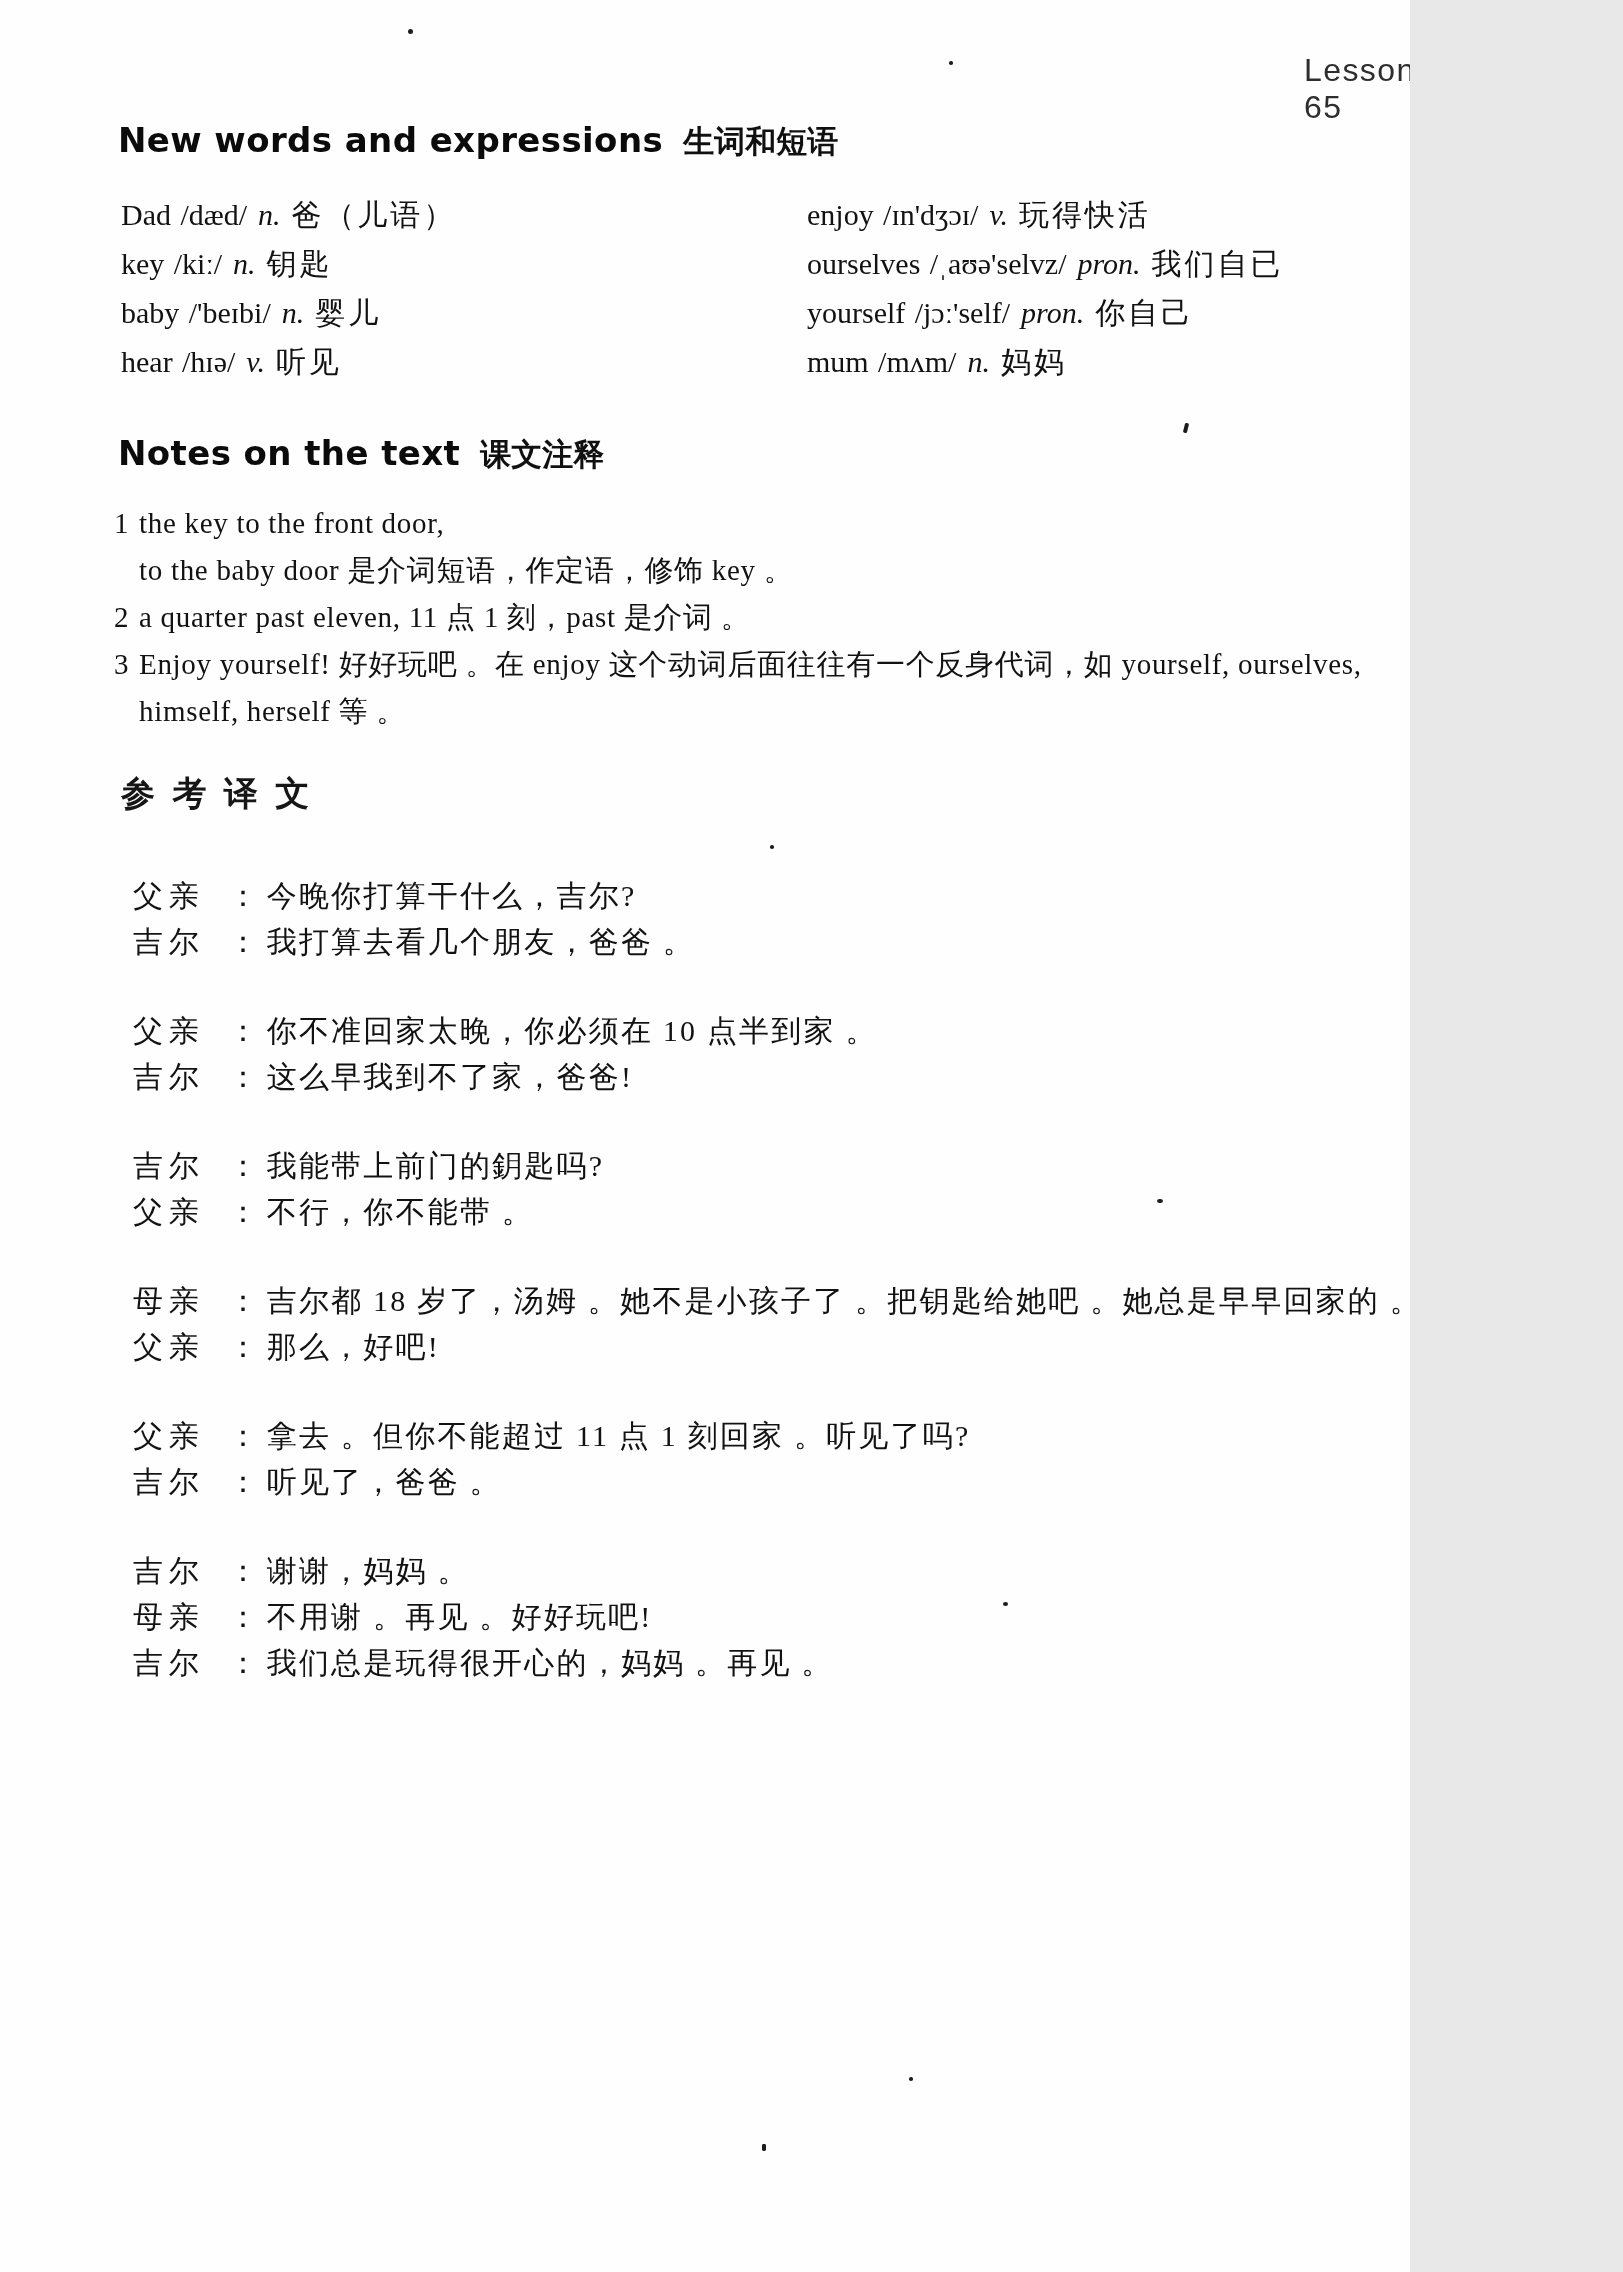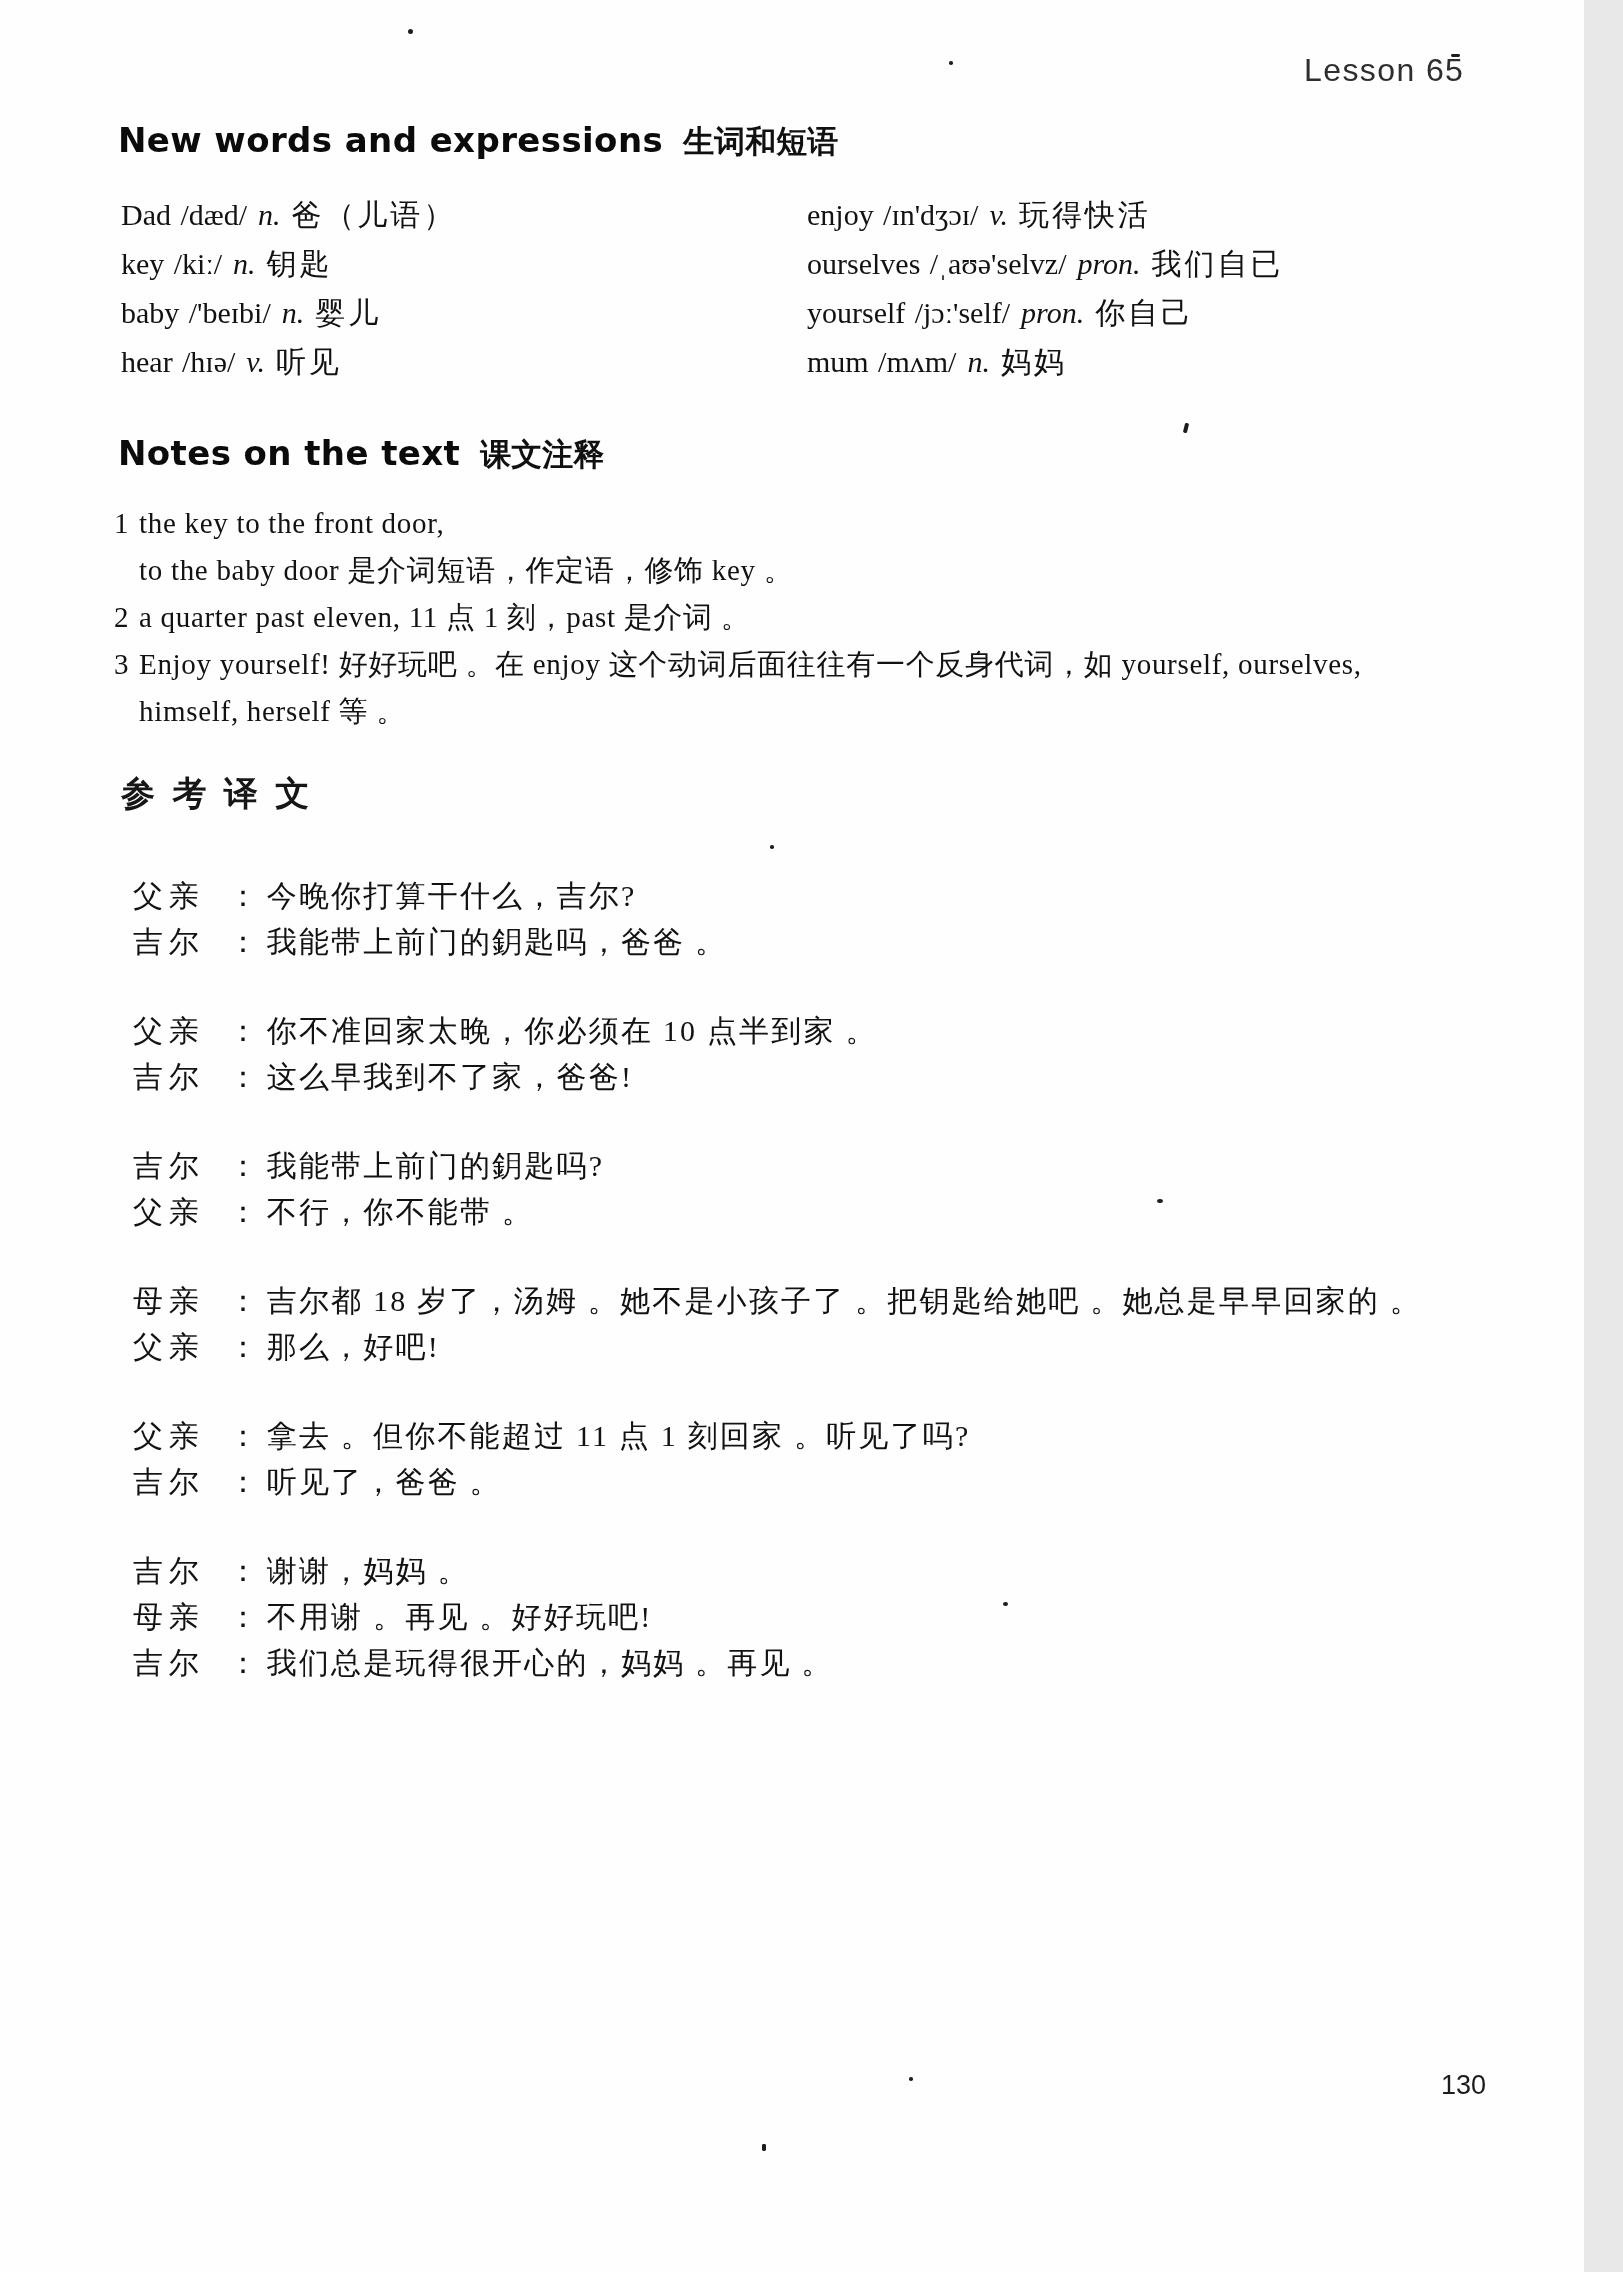--- a/index.html
+++ b/index.html
@@ -1,18 +1,18 @@
 <!DOCTYPE html>
 <html style="font-size:11.6px"><head>
 <meta charset="utf-8">
 <style>
   html,body { margin:0; padding:0; background:#e8e8e8; }
   .page {
     position:relative;
-    width:1584px; height:2273px;
+    width:1410px; height:2273px;
     background:#fefefe;
     overflow:hidden;
     color:#121212;
     font-family:"Liberation Serif","DejaVu Serif",serif;
   }
 
   
   .lesson {
     position:absolute; top:52px; left:1304px;
     font-family:"Liberation Sans","DejaVu Sans",sans-serif;
@@ -145,21 +145,21 @@
 
     <div class="d-group">
       <div class="d-line">
         <span class="d-speaker">父亲</span>
           <span class="d-colon">：</span>
           <span class="d-text">今晚你打算干什么，吉尔?</span>
       </div>
       <div class="d-line">
         <span class="d-speaker">吉尔</span>
           <span class="d-colon">：</span>
-          <span class="d-text">我能带上前门的鈅匙吗，爸爸 。</span>
+          <span class="d-text">我打算去看几个朋友，爸爸 。</span>
       </div>
     </div>
 
     <div class="d-group">
       <div class="d-line">
         <span class="d-speaker">父亲</span>
           <span class="d-colon">：</span>
           <span class="d-text">你不准回家太晚，你必须在 10 点半到家 。</span>
       </div>
       <div class="d-line">

